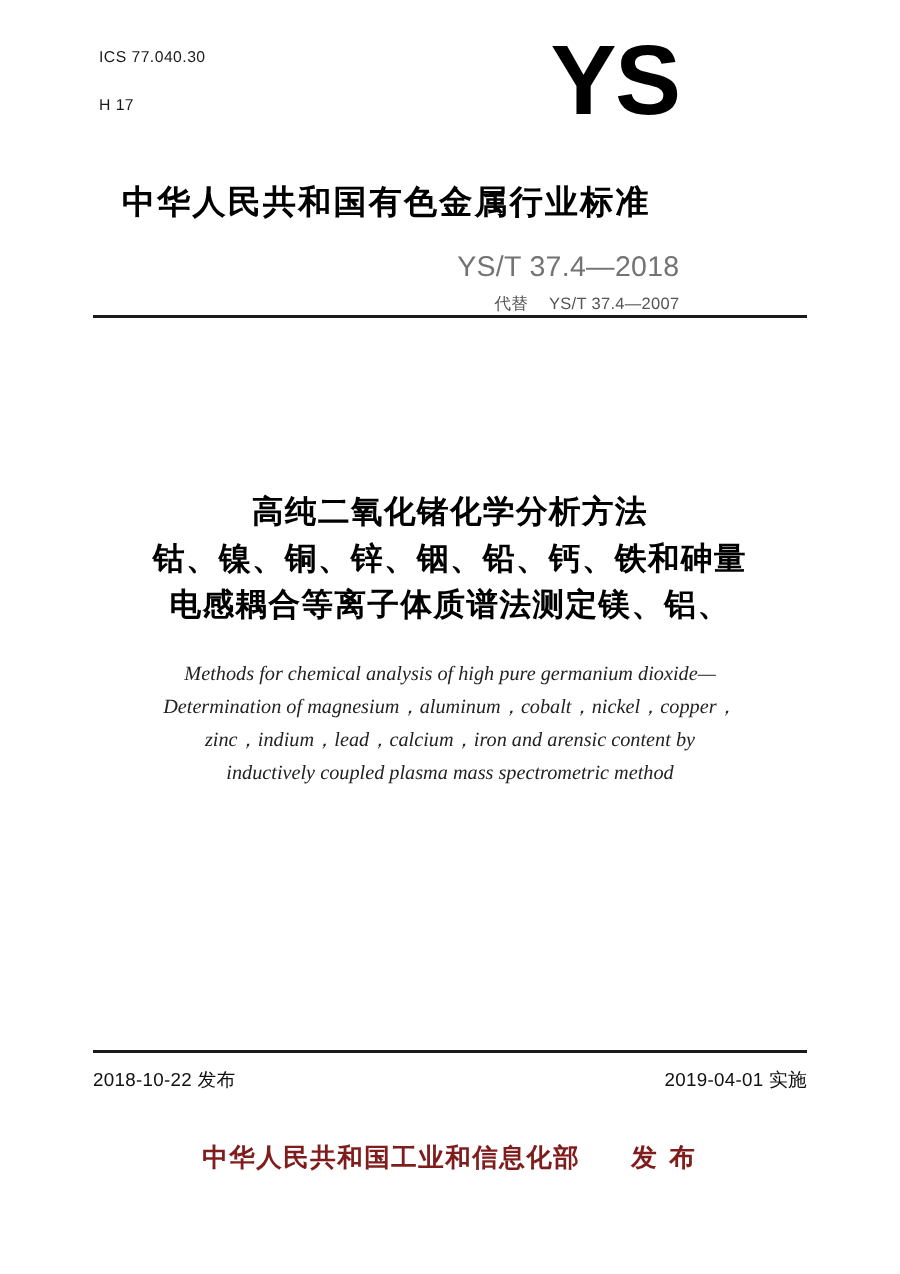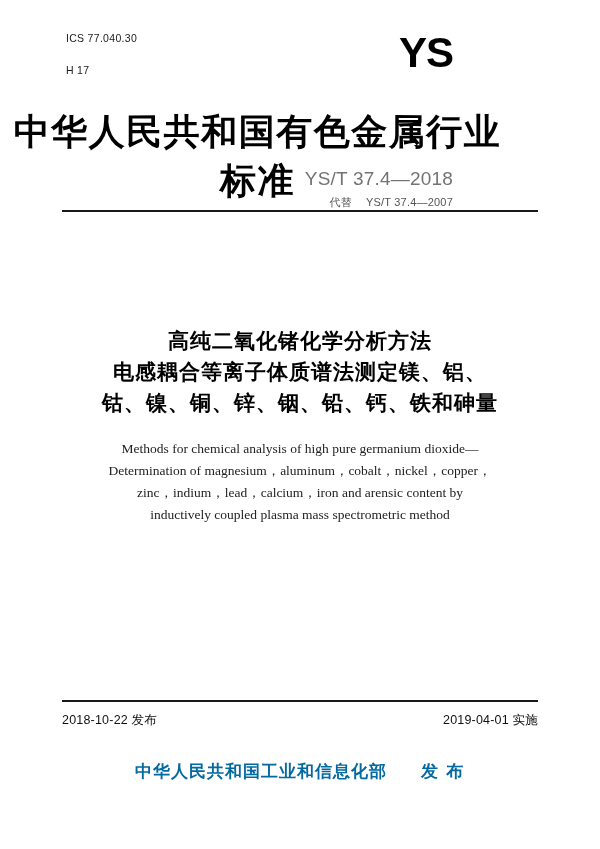--- a/index.html
+++ b/index.html
@@ -38,36 +38,36 @@
     margin-top: 16px;
   }
 
   
   .ys-logo {
     position: absolute;
     right: 62px;
     top: 22px;
     font-family: "Liberation Sans", sans-serif;
     font-weight: bold;
-    font-size: 42px;
+    font-size: 66px;
     letter-spacing: -1px;
     line-height: 62px;
     color: #000000;
   }
 
   
   .std-title {
     position: absolute;
     left: 0;
     right: 0;
-    top: 108px;
-    text-align: center;
-    font-family: "Liberation Serif", serif;
-    font-weight: bold;
-    font-size: 36px;
+    top: 120px;
+    text-align: center;
+    font-family: "Liberation Serif", serif;
+    font-weight: bold;
+    font-size: 22px;
     letter-spacing: 1.5px;
     color: #000000;
   }
 
   
   .std-num {
     position: absolute;
     right: 62px;
     top: 168px;
     text-align: right;
@@ -124,20 +124,21 @@
   .doc-title-en {
     position: absolute;
     left: 80px;
     width: 440px;
     top: 438px;
     text-align: center;
     font-family: "Liberation Serif", serif;
     font-size: 13.5px;
     line-height: 22px;
     color: #222222;
+    font-style: italic;
   }
 
   
   .dates {
     position: absolute;
     left: 62px;
     width: 476px;
     top: 712px;
     display: flex;
     justify-content: space-between;
@@ -152,21 +153,21 @@
   .issuer {
     position: absolute;
     left: 62px;
     width: 476px;
     top: 760px;
     text-align: center;
     font-family: "Liberation Serif", serif;
     font-weight: bold;
     font-size: 17px;
     letter-spacing: 1px;
-    color: #0369a1;
+    color: #7f1d1d;
   }
   .issuer .issue-word {
     display: inline-block;
     margin-left: 34px;
     letter-spacing: 2px;
   }
 </style>
 </head>
 <body>
 
@@ -185,22 +186,22 @@
     <div class="num-main">YS/T 37.4—2018</div>
     <div class="num-sub">
       <span class="label">代替</span><span>YS/T 37.4—2007</span>
     </div>
   </div>
 
   <div class="rule rule-top"></div>
 
   <div class="doc-title-cn">
     <div>高纯二氧化锗化学分析方法</div>
+    <div>钴、镍、铜、锌、铟、铅、钙、铁和砷量</div>
     <div>电感耦合等离子体质谱法测定镁、铝、</div>
-    <div>钴、镍、铜、锌、铟、铅、钙、铁和砷量</div>
   </div>
 
   <div class="doc-title-en">
     <div>Methods for chemical analysis of high pure germanium dioxide—</div>
     <div>Determination of magnesium，aluminum，cobalt，nickel，copper，</div>
     <div>zinc，indium，lead，calcium，iron and arensic content by</div>
     <div>inductively coupled plasma mass spectrometric method</div>
   </div>
 
   <div class="rule rule-bottom"></div>

